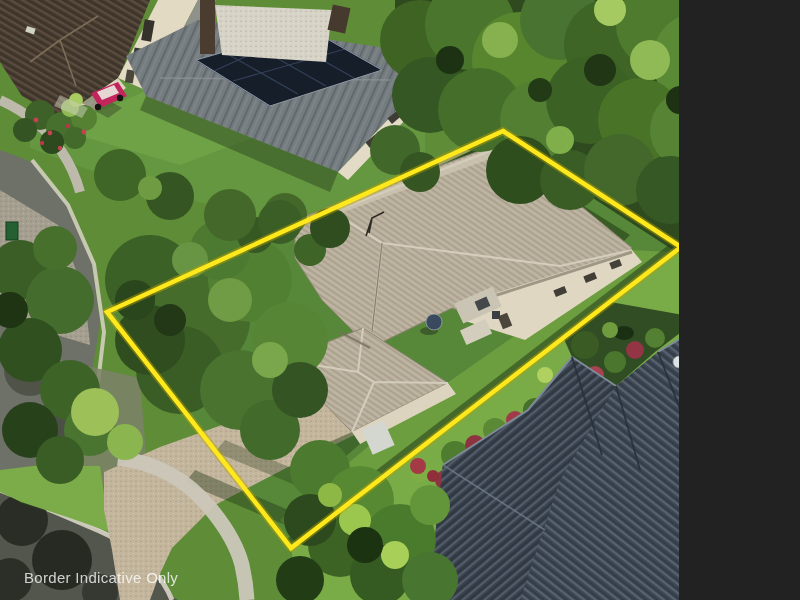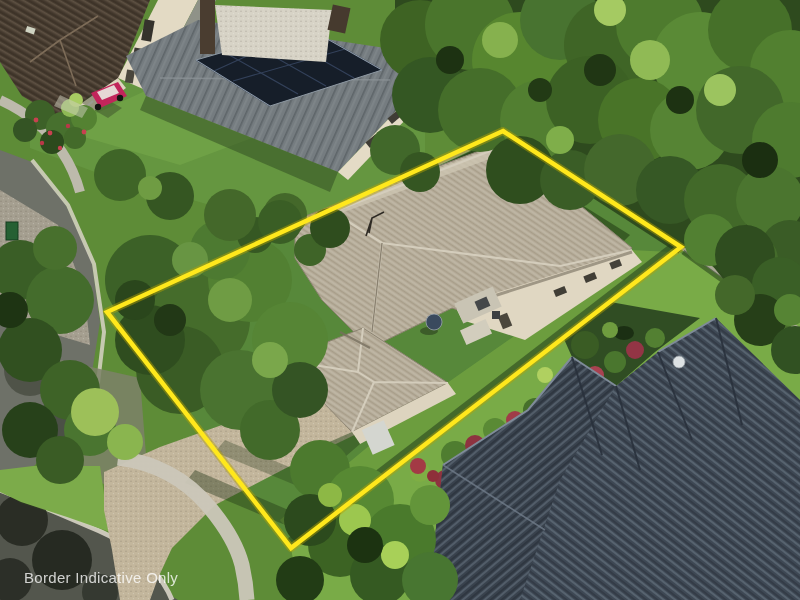--- a/index.html
+++ b/index.html
@@ -1,16 +1,16 @@
 <!DOCTYPE html>
 <html><head>
 <meta charset="utf-8">
 <style>
   html,body{margin:0;padding:0;background:#222;}
-  .stage{position:relative;width:800px;height:600px;overflow:hidden;font-family:"Liberation Sans",sans-serif;}
+  .stage{position:relative;width:679px;height:600px;overflow:hidden;font-family:"Liberation Sans",sans-serif;}
   svg{display:block;}
   .watermark{font-family:"Liberation Sans",sans-serif;font-size:15px;letter-spacing:.3px;}
 </style>
 </head>
 <body>
 
 <div class="stage">
 <svg width="800" height="600" viewBox="0 0 800 600">
   <defs>
     <pattern id="pBeige" width="5" height="5" patternUnits="userSpaceOnUse" patternTransform="rotate(34)">

